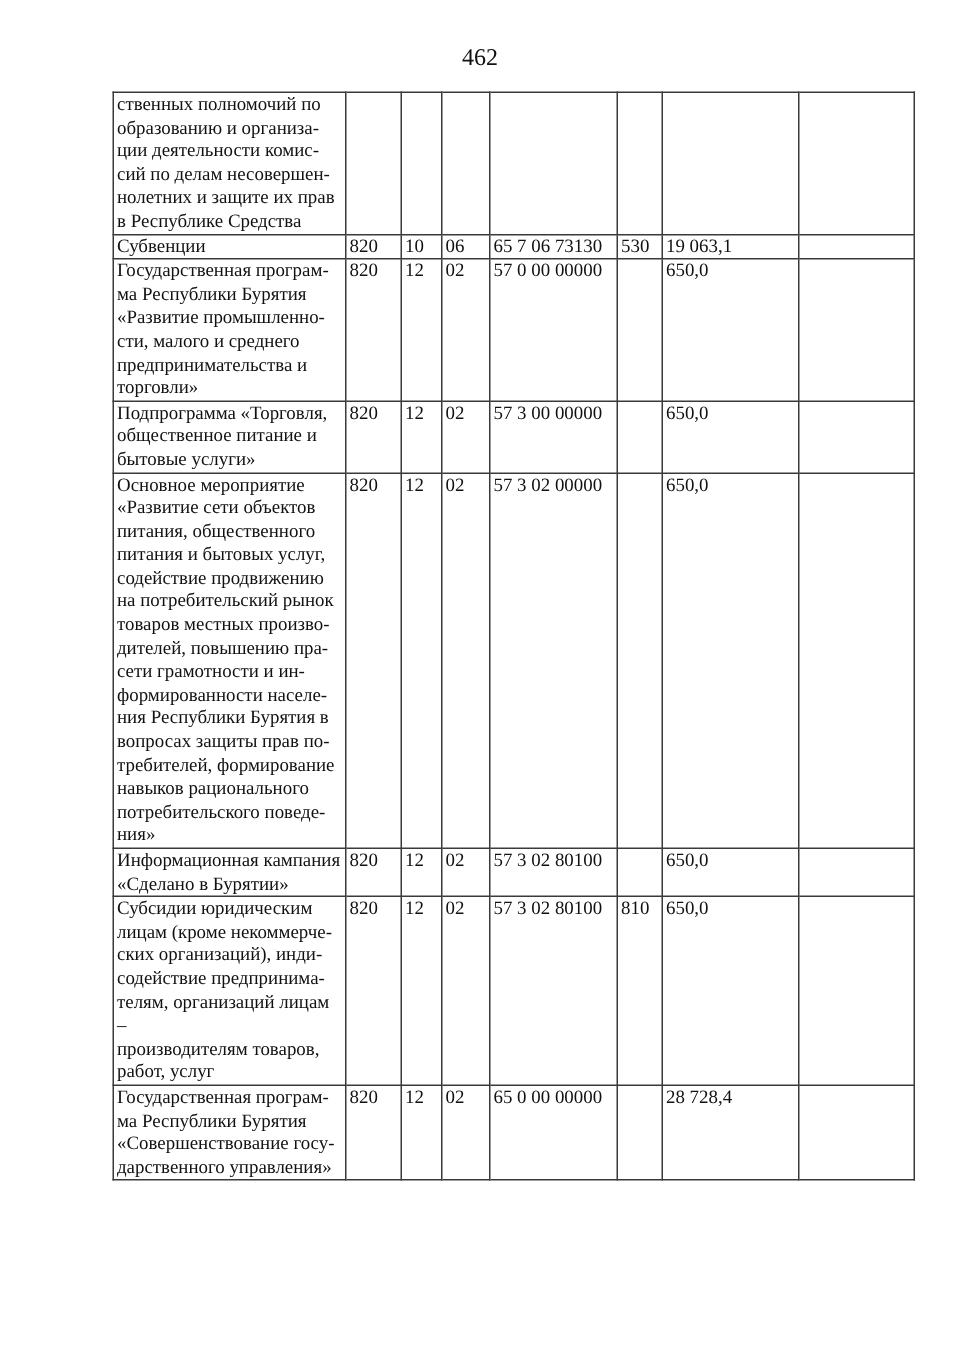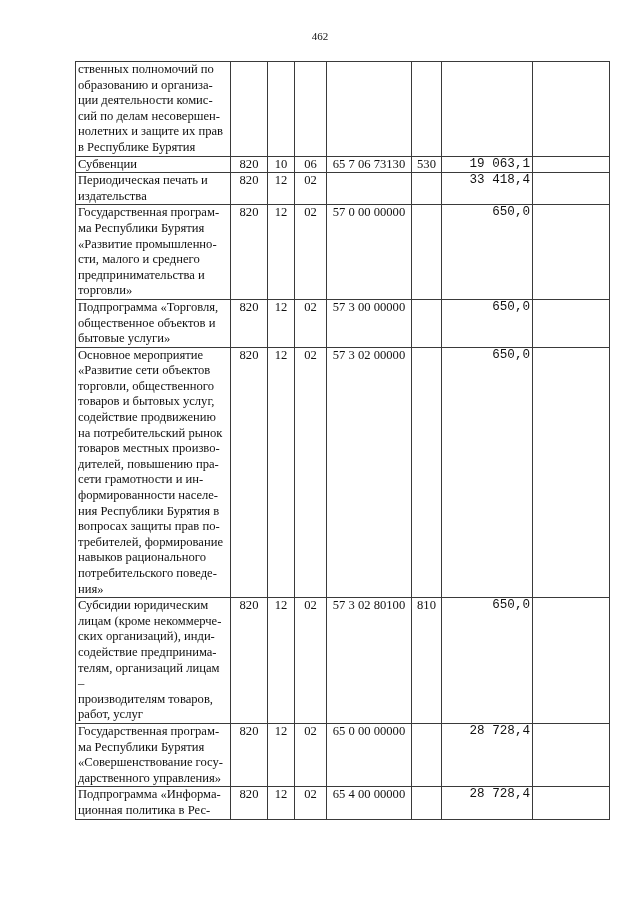--- a/index.html
+++ b/index.html
@@ -1,27 +1,27 @@
 <!DOCTYPE html>
 <html><head>
 <meta charset="utf-8">
 <style>
   html, body { margin:0; padding:0; background:#ffffff; }
   body { width:640px; height:905px; position:relative; overflow:hidden;
          font-family:"Liberation Serif", serif; color:#111; }
   .page-number { position:absolute; top:30px; left:0; width:640px; text-align:center;
-                 font-size:11px; }
+                 font-size:16px; }
   table.budget { position:absolute; left:75px; top:61px; width:534px;
                  border-collapse:collapse; table-layout:fixed; font-size:12.6px; line-height:15.6px; }
   table.budget td { border:1.3px solid #3a3a3a; vertical-align:top; padding:0 2px;
                     white-space:nowrap; overflow:hidden; }
   td.desc { white-space:normal !important; padding:0 1px 0 1px;margin-top:20px; }
   td.desc span.line { display:block; }
-  td.c { text-align:center; }
-  td.r { text-align:right; padding-right:1px;font-family:Liberation Mono, monospace; }
+  td.c { }
+  td.r { text-align:left; padding-right:1px; }
 </style>
 </head>
 <body>
 
 <div class="page-number">462</div>
 
 <table class="budget">
   <colgroup>
     <col style="width:155px">
       <col style="width:37px">
@@ -33,53 +33,40 @@
       <col style="width:77px">
   </colgroup>
   <tbody id="tbody">
       <tr style="height: 90px;">
         <td class="desc">
           <span class="line">ственных полномочий по</span>
           <span class="line">образованию и организа-</span>
           <span class="line">ции деятельности комис-</span>
           <span class="line">сий по делам несовершен-</span>
           <span class="line">нолетних и защите их прав</span>
-          <span class="line">в Республике Бурятия</span>
+          <span class="line">в Республике Средства</span>
         </td>
         <td class="c"></td>
         <td class="c"></td>
         <td class="c"></td>
         <td class="c"></td>
         <td class="c"></td>
         <td class="r"></td>
         <td class="r"></td>
       </tr>
       <tr style="height: 15px;">
         <td class="desc">
           <span class="line">Субвенции</span>
         </td>
         <td class="c">820</td>
         <td class="c">10</td>
         <td class="c">06</td>
         <td class="c">65 7 06 73130</td>
         <td class="c">530</td>
         <td class="r">19 063,1</td>
-        <td class="r"></td>
-      </tr>
-      <tr style="height: 31px;">
-        <td class="desc">
-          <span class="line">Периодическая печать и</span>
-          <span class="line">издательства</span>
-        </td>
-        <td class="c">820</td>
-        <td class="c">12</td>
-        <td class="c">02</td>
-        <td class="c"></td>
-        <td class="c"></td>
-        <td class="r">33 418,4</td>
         <td class="r"></td>
       </tr>
       <tr style="height: 89px;">
         <td class="desc">
           <span class="line">Государственная програм-</span>
           <span class="line">ма Республики Бурятия</span>
           <span class="line">«Развитие промышленно-</span>
           <span class="line">сти, малого и среднего</span>
           <span class="line">предпринимательства и</span>
           <span class="line">торговли»</span>
@@ -88,54 +75,67 @@
         <td class="c">12</td>
         <td class="c">02</td>
         <td class="c">57 0 00 00000</td>
         <td class="c"></td>
         <td class="r">650,0</td>
         <td class="r"></td>
       </tr>
       <tr style="height: 46px;">
         <td class="desc">
           <span class="line">Подпрограмма «Торговля,</span>
-          <span class="line">общественное объектов и</span>
+          <span class="line">общественное питание и</span>
           <span class="line">бытовые услуги»</span>
         </td>
         <td class="c">820</td>
         <td class="c">12</td>
         <td class="c">02</td>
         <td class="c">57 3 00 00000</td>
         <td class="c"></td>
         <td class="r">650,0</td>
         <td class="r"></td>
       </tr>
       <tr style="height: 237px;">
         <td class="desc">
           <span class="line">Основное мероприятие</span>
           <span class="line">«Развитие сети объектов</span>
-          <span class="line">торговли, общественного</span>
-          <span class="line">товаров и бытовых услуг,</span>
+          <span class="line">питания, общественного</span>
+          <span class="line">питания и бытовых услуг,</span>
           <span class="line">содействие продвижению</span>
           <span class="line">на потребительский рынок</span>
           <span class="line">товаров местных произво-</span>
           <span class="line">дителей, повышению пра-</span>
           <span class="line">сети грамотности и ин-</span>
           <span class="line">формированности населе-</span>
           <span class="line">ния Республики Бурятия в</span>
           <span class="line">вопросах защиты прав по-</span>
           <span class="line">требителей, формирование</span>
           <span class="line">навыков рационального</span>
           <span class="line">потребительского поведе-</span>
           <span class="line">ния»</span>
         </td>
         <td class="c">820</td>
         <td class="c">12</td>
         <td class="c">02</td>
         <td class="c">57 3 02 00000</td>
+        <td class="c"></td>
+        <td class="r">650,0</td>
+        <td class="r"></td>
+      </tr>
+      <tr style="height: 31px;">
+        <td class="desc">
+          <span class="line">Информационная кампания</span>
+          <span class="line">«Сделано в Бурятии»</span>
+        </td>
+        <td class="c">820</td>
+        <td class="c">12</td>
+        <td class="c">02</td>
+        <td class="c">57 3 02 80100</td>
         <td class="c"></td>
         <td class="r">650,0</td>
         <td class="r"></td>
       </tr>
       <tr style="height: 108px;">
         <td class="desc">
           <span class="line">Субсидии юридическим</span>
           <span class="line">лицам (кроме некоммерче-</span>
           <span class="line">ских организаций), инди-</span>
           <span class="line">содействие предпринима-</span>
@@ -159,27 +159,14 @@
           <span class="line">дарственного управления»</span>
         </td>
         <td class="c">820</td>
         <td class="c">12</td>
         <td class="c">02</td>
         <td class="c">65 0 00 00000</td>
         <td class="c"></td>
         <td class="r">28 728,4</td>
         <td class="r"></td>
       </tr>
-      <tr style="height: 26px;">
-        <td class="desc">
-          <span class="line">Подпрограмма «Информа-</span>
-          <span class="line">ционная политика в Рес-</span>
-        </td>
-        <td class="c">820</td>
-        <td class="c">12</td>
-        <td class="c">02</td>
-        <td class="c">65 4 00 00000</td>
-        <td class="c"></td>
-        <td class="r">28 728,4</td>
-        <td class="r"></td>
-      </tr>
     </tbody>
 </table>
 
 </body></html>

